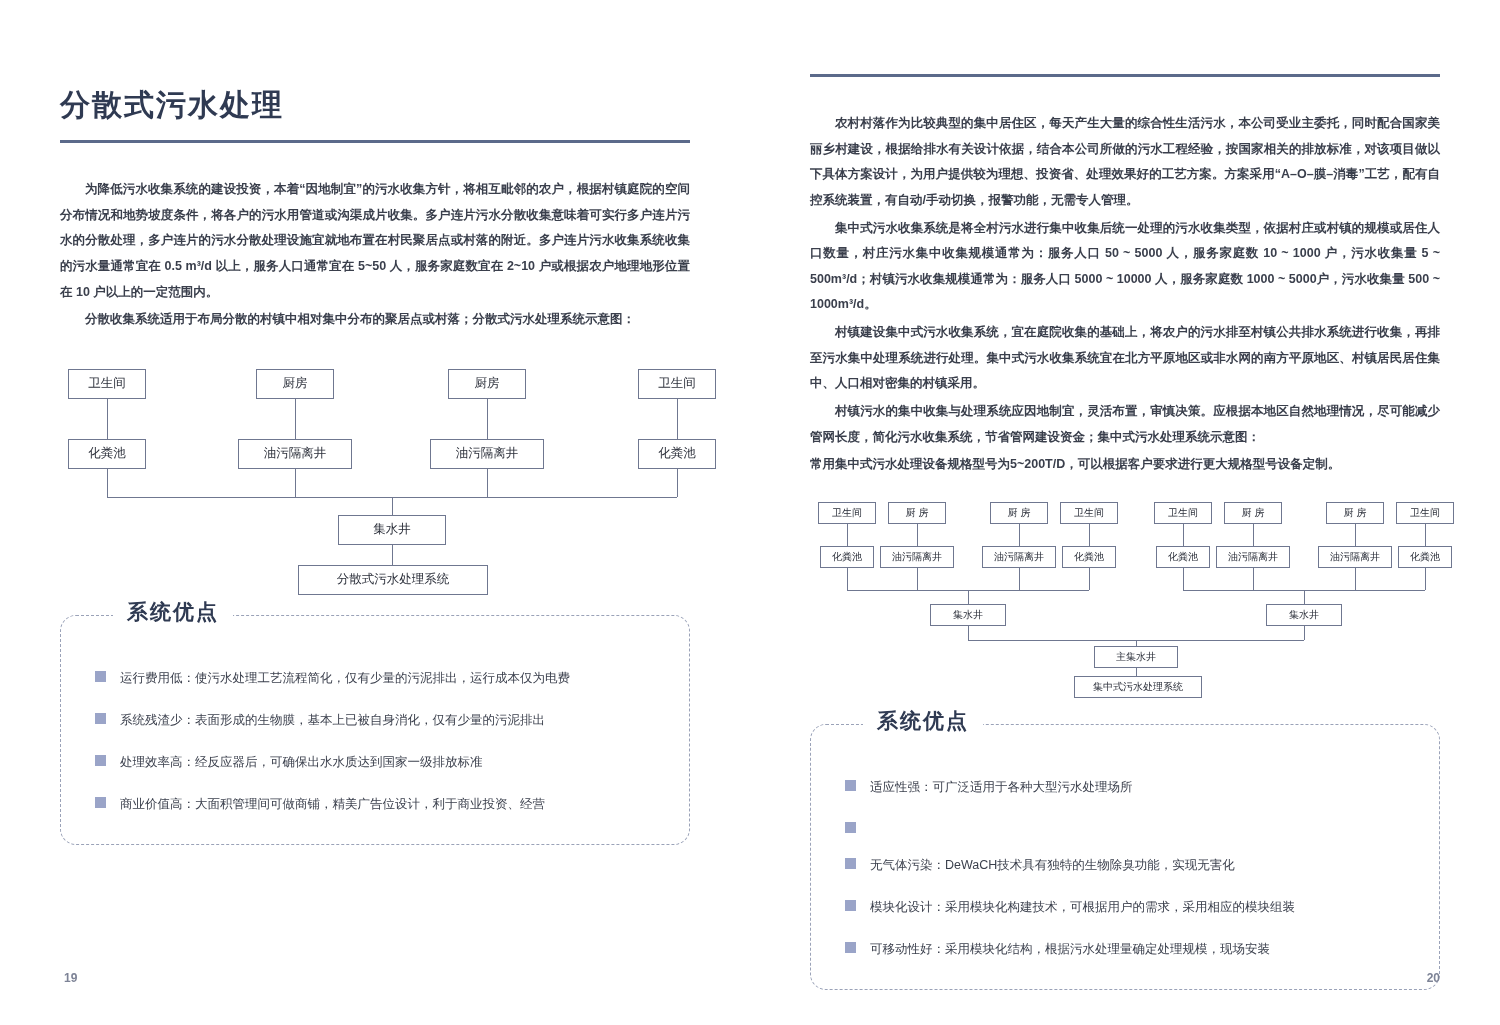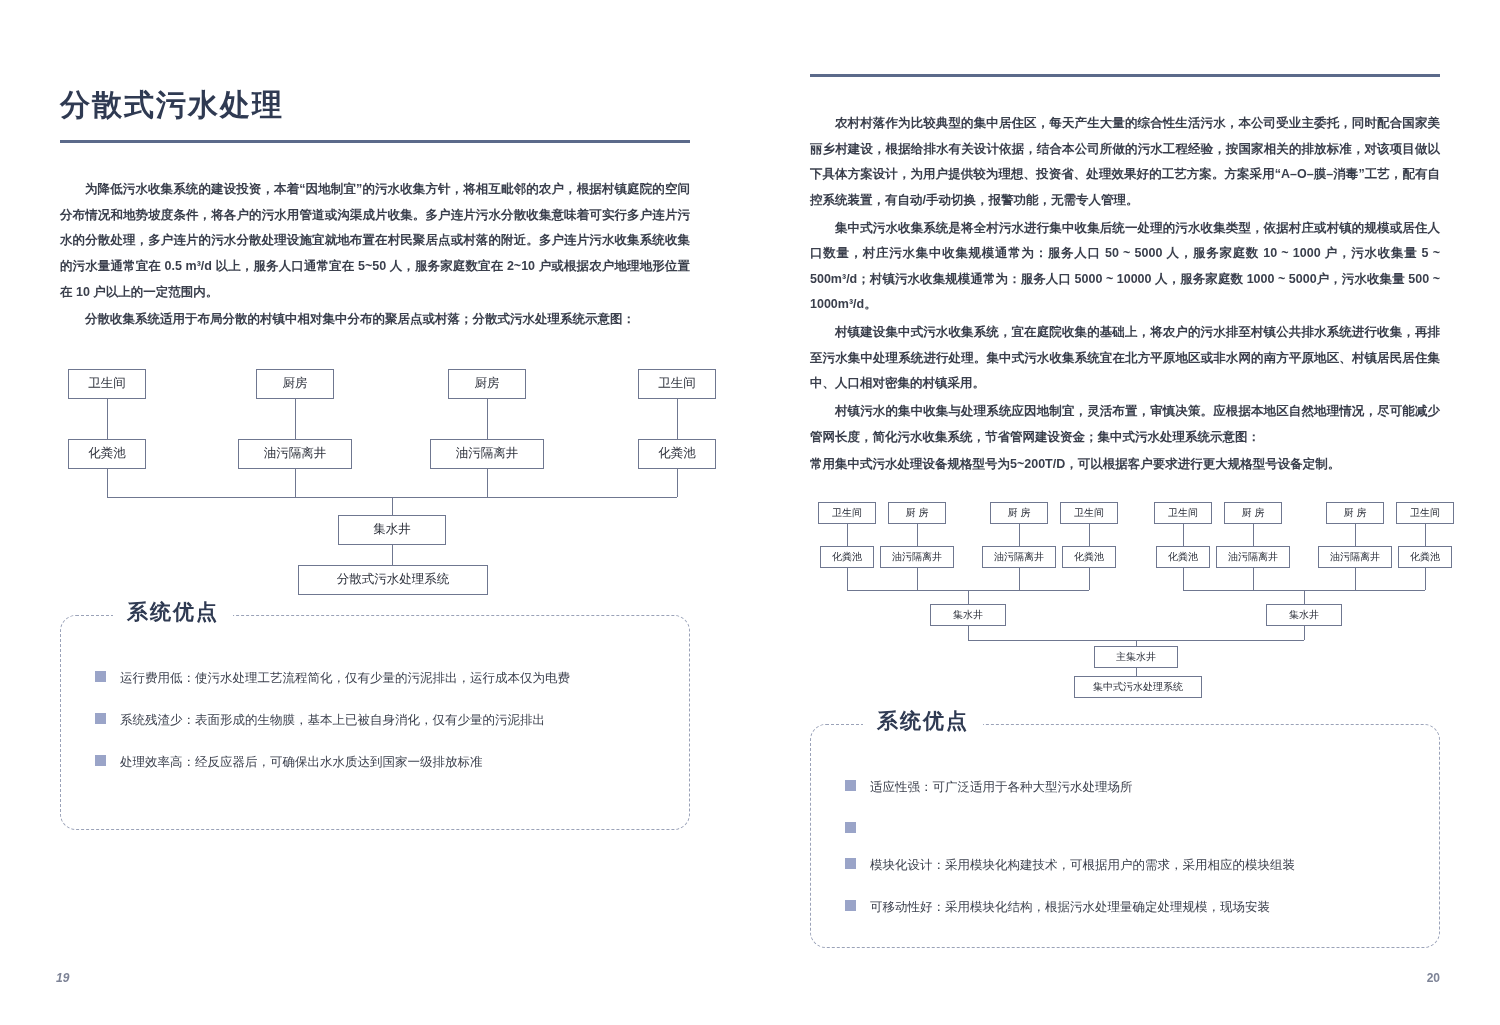--- a/index.html
+++ b/index.html
@@ -73,21 +73,21 @@
     margin-bottom:22px;
   }
   .adv li:last-child{margin-bottom:0;}
   .bullet{
     width:11px;height:11px;background:#9aa4c8;margin-right:14px;
     flex:0 0 auto;margin-top:3px;
   }
   .folio{
     position:absolute;bottom:40px;font-size:12px;color:#7d8396;font-weight:bold;
   }
-  .folio.l{left:56px;font-style:italic;}
+  .folio.l{left:64px;}
   .folio.r{right:60px;}
 </style>
 </head>
 <body>
 
 <div class="spread">
 
   <div class="page left">
 
     <h1 class="title">分散式污水处理</h1>
@@ -136,20 +136,24 @@
           <span class="bullet"></span>
           <span>运行费用低：使污水处理工艺流程简化，仅有少量的污泥排出，运行成本仅为电费</span>
         </li>
         <li>
           <span class="bullet"></span>
           <span>系统残渣少：表面形成的生物膜，基本上已被自身消化，仅有少量的污泥排出</span>
         </li>
         <li>
           <span class="bullet"></span>
           <span>处理效率高：经反应器后，可确保出水水质达到国家一级排放标准</span>
+        </li>
+        <li>
+          <span class="bullet"></span>
+          <span>商业价值高：大面积管理间可做商铺，精美广告位设计，利于商业投资、经营</span>
         </li>
       </ul>
     </div>
 
     <div class="folio l">19</div>
   </div>
 
   <div class="page right">
 
     <div class="rule"></div>
@@ -223,20 +227,24 @@
       <ul>
         <li>
           <span class="bullet"></span>
           <span>适应性强：可广泛适用于各种大型污水处理场所</span>
         </li>
         <li>
           <span class="bullet"></span>
         </li>
         <li>
           <span class="bullet"></span>
+          <span>无气体污染：DeWaCH技术具有独特的生物除臭功能，实现无害化</span>
+        </li>
+        <li>
+          <span class="bullet"></span>
           <span>模块化设计：采用模块化构建技术，可根据用户的需求，采用相应的模块组装</span>
         </li>
         <li>
           <span class="bullet"></span>
           <span>可移动性好：采用模块化结构，根据污水处理量确定处理规模，现场安装</span>
         </li>
       </ul>
     </div>
 
     <div class="folio r">20</div>

